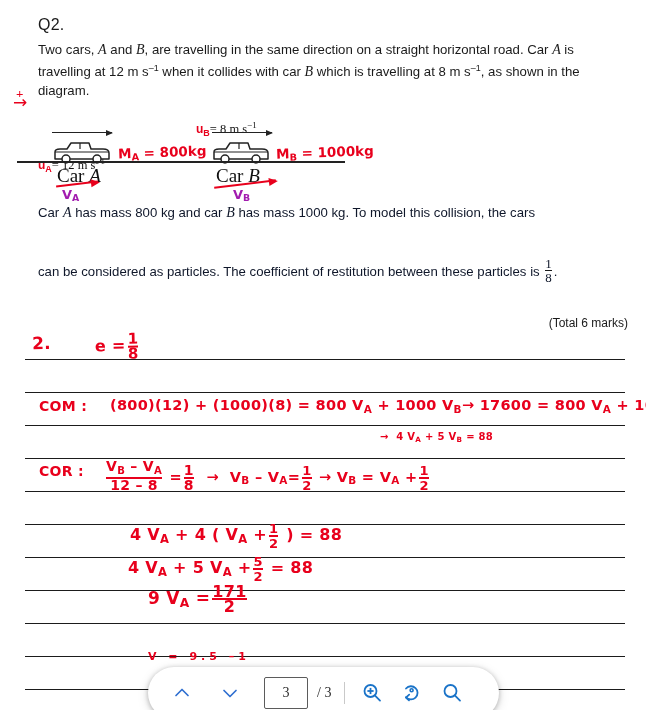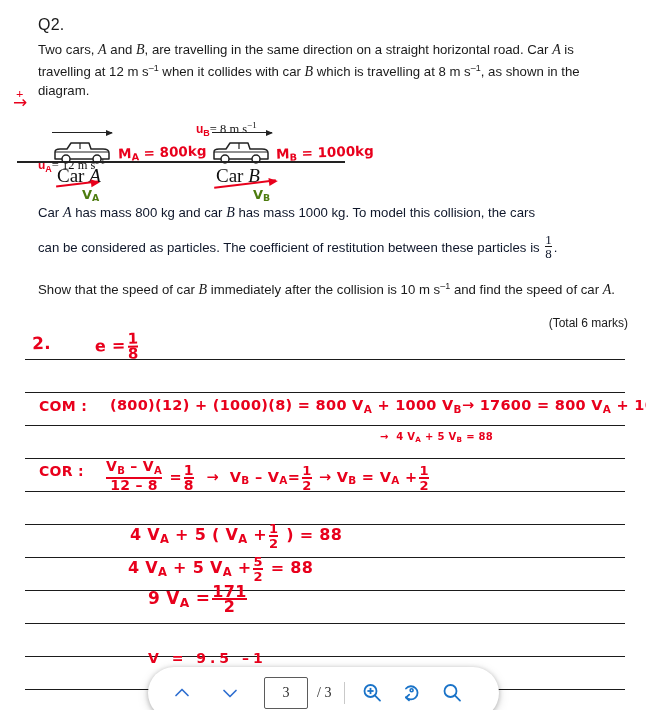--- a/index.html
+++ b/index.html
@@ -20,21 +20,21 @@
     font-size:13.2px;line-height:19px;color:#1a1a1a;
     text-align:left;
   }
   .mi{font-family:"Liberation Serif", serif;font-style:italic;font-size:14px;}
   sup.u{font-size:9px;vertical-align:super;}
 
   .para2{
     position:absolute;left:38px;top:203px;width:600px;
     font-size:13.2px;line-height:19px;color:#0f172a;
   }
-  .para2 .l2{display:block;margin-top:12px;}
+  .para2 .l2{display:block;margin-top:36px;}
   .frac-inline{
     display:inline-block;vertical-align:-6px;text-align:center;
     font-family:"Liberation Serif", serif;font-size:13px;line-height:12px;
     margin:0 2px;
   }
   .frac-inline .num{display:block;}
   .frac-inline .den{display:block;border-top:1.3px solid #1a1a1a;padding-top:1px;}
 
   .para3{
     position:absolute;left:38px;top:277px;width:600px;
@@ -79,23 +79,22 @@
     transform:rotate(-2deg);
   }
   .v-arrow{
     position:absolute;height:0;border-top:2px solid #e8001c;transform:rotate(-7deg);
   }
   .v-arrow:after{
     content:"";position:absolute;right:-2px;top:-4px;
     border-left:9px solid #e8001c;border-top:4px solid transparent;border-bottom:4px solid transparent;
   }
   .v-label{
-    position:absolute;color:#4d7c0f;font-size:13px;font-weight:bold;
+    position:absolute;color:#a21caf;font-size:13px;font-weight:bold;
     font-family:"DejaVu Sans",sans-serif;
-    margin-left:20px;
   }
   .carimg{position:absolute;}
 
   
   .rules{position:absolute;left:0;top:330px;width:646px;height:380px;}
   .rule{
     position:absolute;left:25px;width:600px;height:0;
     border-top:1.7px solid #1b1b1b;
   }
   .hand{
@@ -184,21 +183,20 @@
 
     <div class="v-arrow" style="left:56px;top:97px;width:42px;"></div>
     <div class="v-label" style="left:62px;top:101px;"><span>V</span><span class="sub">A</span></div>
 
     <div class="v-arrow" style="left:214px;top:97px;width:62px;"></div>
     <div class="v-label" style="left:233px;top:101px;"><span>V</span><span class="sub">B</span></div>
   </div>
 
   <div class="para2"><span>Car </span><span class="mi">A</span><span> has mass 800 kg and car </span><span class="mi">B</span><span> has mass 1000 kg. To model this collision, the cars</span><span class="l2"><span>can be considered as particles. The coefficient of restitution between these particles is</span> <span class="frac-inline"><span class="num">1</span><span class="den">8</span></span><span>.</span></span></div>
 
-  <div class="para3"><span>Show that the speed of car </span><span class="mi">B</span><span> immediately after the collision is 10 m s</span><sup class="u">–1</sup><span> and find the speed of</span> <span>car </span><span class="mi">A</span><span>.</span></div>
 
   <div class="total-marks">(Total 6 marks)</div>
 
   <div class="rules">
     <div class="rule" style="top:29px;"></div>
     <div class="rule" style="top:62px;"></div>
     <div class="rule" style="top:95px;"></div>
     <div class="rule" style="top:128px;"></div>
     <div class="rule" style="top:161px;"></div>
     <div class="rule" style="top:194px;"></div>
@@ -212,27 +210,27 @@
     <div class="hand slant" style="left:95px;top:3px;font-size:16px;"><span>e =</span><span class="fr" style="font-size:15px;"><span class="n">1</span><span class="d">8</span></span></div>
 
     <div class="hand" style="left:39px;top:68px;font-size:14px;">COM :</div>
     <div class="hand" style="left:110px;top:67px;font-size:14.5px;"><span>(800)(12) + (1000)(8)  =  800 V</span><span class="sub">A</span><span> + 1000 V</span><span class="sub">B</span><span>→  17600 = 800 V</span><span class="sub">A</span><span> + 1000 V</span></div>
 
     <div class="hand" style="left:380px;top:101px;font-size:10px;"><span>→</span>&nbsp;&nbsp;<span>4 V</span><span class="sub">A</span><span> + 5 V</span><span class="sub">B</span><span> = 88</span></div>
 
     <div class="hand" style="left:39px;top:133px;font-size:14px;">COR :</div>
     <div class="hand" style="left:104px;top:130px;font-size:14.5px;"><span class="fr" style="font-size:14px;"><span class="n"><span>V</span><span class="sub">B</span><span> – V</span><span class="sub">A</span></span><span class="d">12 – 8</span></span>&nbsp;<span>=</span><span class="fr" style="font-size:14px;"><span class="n">1</span><span class="d">8</span></span>&nbsp;&nbsp;<span>→</span>&nbsp;&nbsp;<span>V</span><span class="sub">B</span><span> – V</span><span class="sub">A</span><span>=</span><span class="fr" style="font-size:13px;"><span class="n">1</span><span class="d">2</span></span>&nbsp;<span>→</span>&nbsp;<span>V</span><span class="sub">B</span><span> = V</span><span class="sub">A</span><span> +</span><span class="fr" style="font-size:13px;"><span class="n">1</span><span class="d">2</span></span></div>
 
-    <div class="hand" style="left:130px;top:192px;font-size:16px;"><span>4 V</span><span class="sub">A</span><span> + 5 ( V</span><span class="sub">A</span><span> +</span><span class="fr" style="font-size:13px;"><span class="n">1</span><span class="d">2</span></span><span> )  =  88</span></div>
+    <div class="hand" style="left:130px;top:192px;font-size:16px;"><span>4 V</span><span class="sub">A</span><span> + 4 ( V</span><span class="sub">A</span><span> +</span><span class="fr" style="font-size:13px;"><span class="n">1</span><span class="d">2</span></span><span> )  =  88</span></div>
 
     <div class="hand" style="left:128px;top:225px;font-size:16px;"><span>4 V</span><span class="sub">A</span><span> + 5 V</span><span class="sub">A</span><span> +</span><span class="fr" style="font-size:13px;"><span class="n">5</span><span class="d">2</span></span><span> =  88</span></div>
 
     <div class="hand" style="left:148px;top:255px;font-size:17px;"><span>9 V</span><span class="sub">A</span><span> =</span><span class="fr" style="font-size:16px;"><span class="n">171</span><span class="d">2</span></span></div>
 
-    <div class="hand" style="left:148px;top:320px;font-size:14px;letter-spacing:4px;">V   =  9.5      –1</div>
+    <div class="hand" style="left:148px;top:320px;font-size:11px;letter-spacing:4px;">V   =  9.5      –1</div>
   </div>
 
   <div class="toolbar">
     <div class="tb-btn" style="margin-left:14px;">
       <svg width="20" height="20" viewBox="0 0 20 20">
         <polyline class="chev" points="4,12.5 10,6.5 16,12.5" stroke-linecap="round" stroke-linejoin="round"></polyline>
       </svg>
     </div>
     <div class="tb-btn" style="margin-left:8px;">
       <svg width="20" height="20" viewBox="0 0 20 20">

